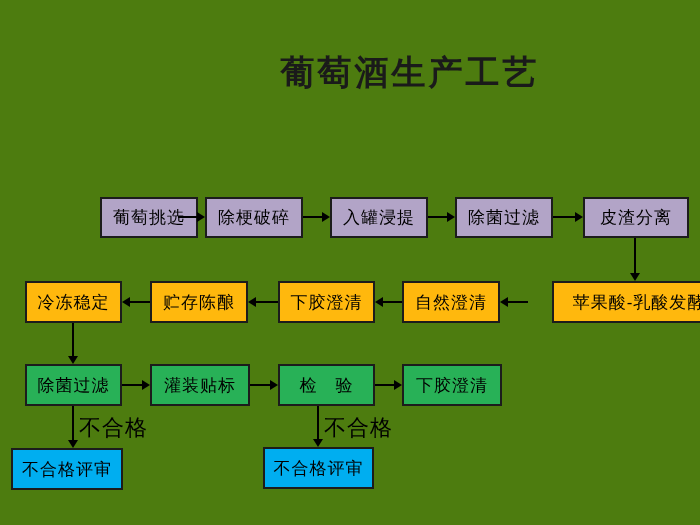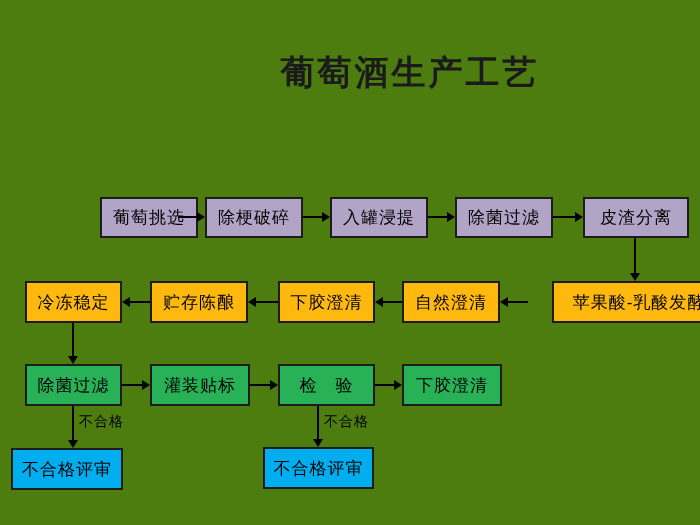--- a/index.html
+++ b/index.html
@@ -19,21 +19,21 @@
   .purple{background:var(--purple,#B2A4C7);}
   .orange{background:var(--orange,#FFB80D);}
   .green {background:var(--green,#28B157);}
   .blue  {background:var(--blue,#00AEF0);}
   .hline{position:absolute;height:2px;background:var(--line,#000);}
   .vline{position:absolute;width:2px;background:var(--line,#000);}
   .head{position:absolute;width:0;height:0;}
   .head.r{border-top:5px solid transparent;border-bottom:5px solid transparent;border-left:8px solid var(--line,#000);}
   .head.l{border-top:5px solid transparent;border-bottom:5px solid transparent;border-right:8px solid var(--line,#000);}
   .head.d{border-left:5px solid transparent;border-right:5px solid transparent;border-top:8px solid var(--line,#000);}
-  .flabel{position:absolute;font-size:14px;color:#000;letter-spacing:1px;}
+  .flabel{position:absolute;font-size:22px;color:#000;letter-spacing:1px;}
 </style>
 </head>
 <body>
 
 <div class="canvas">
 
   <div class="title">葡萄酒生产工艺</div>
 
   <div class="node purple" style="left:80px;top:197px;width:98px;height:41px;margin-left:20px;">葡萄挑选</div>
   <div class="node purple" style="left:205px;top:197px;width:98px;height:41px;">除梗破碎</div>

